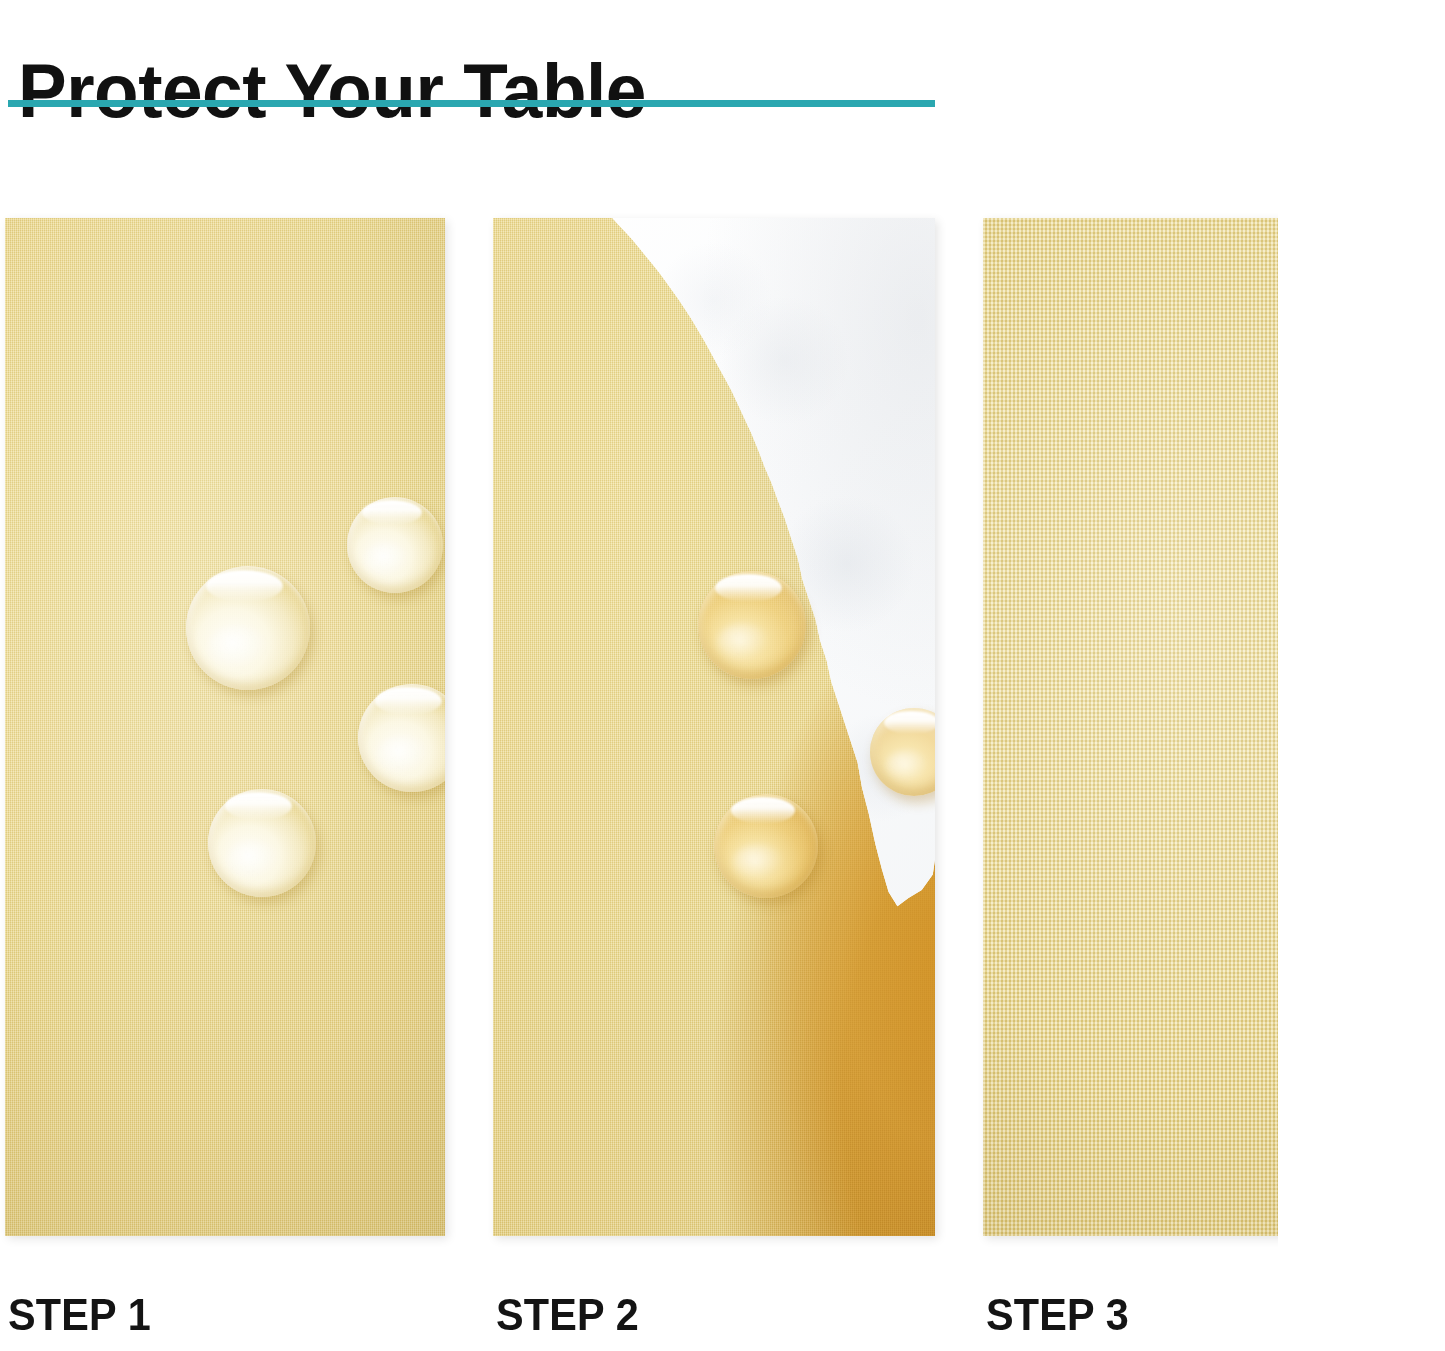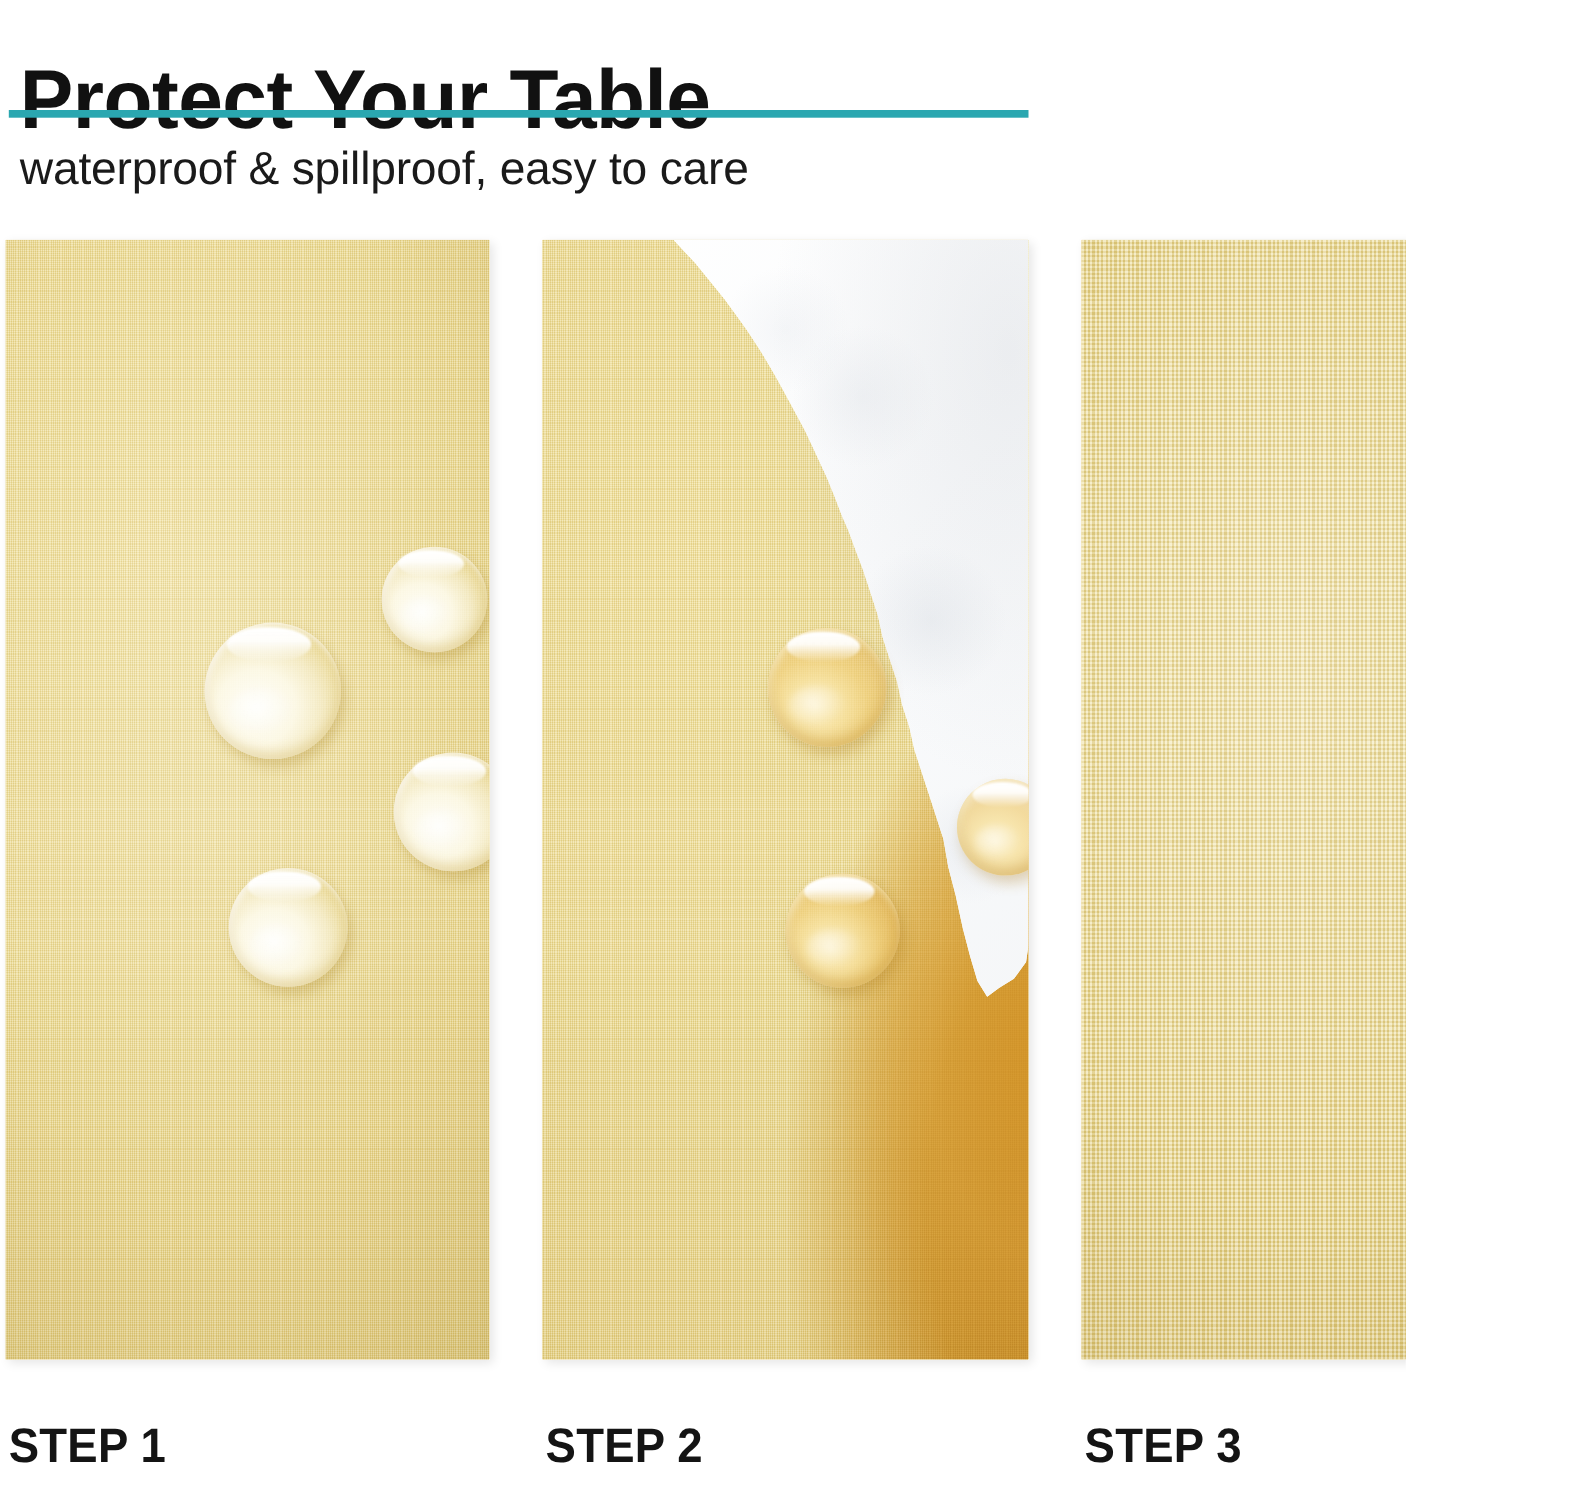--- a/index.html
+++ b/index.html
@@ -250,21 +250,20 @@
 </style>
 </head>
 <body>
 
 <div id="page">
 
   <h1 class="page-title">Protect Your Table</h1>
 
   <div class="title-rule"></div>
 
-  <div class="page-subtitle">waterproof &amp; spillproof, easy to care</div>
 
   <div class="panels">
 
     <div class="panel" id="panel-1">
       <div class="fabric"></div>
       <div class="fabric-vignette"></div>
 
       <div class="drop pale" style="left:342px; top:279px; width:96px; height:96px;"></div>
       <div class="drop pale" style="left:181px; top:348px; width:124px; height:124px;"></div>
       <div class="drop pale" style="left:353px; top:466px; width:108px; height:108px;"></div>

